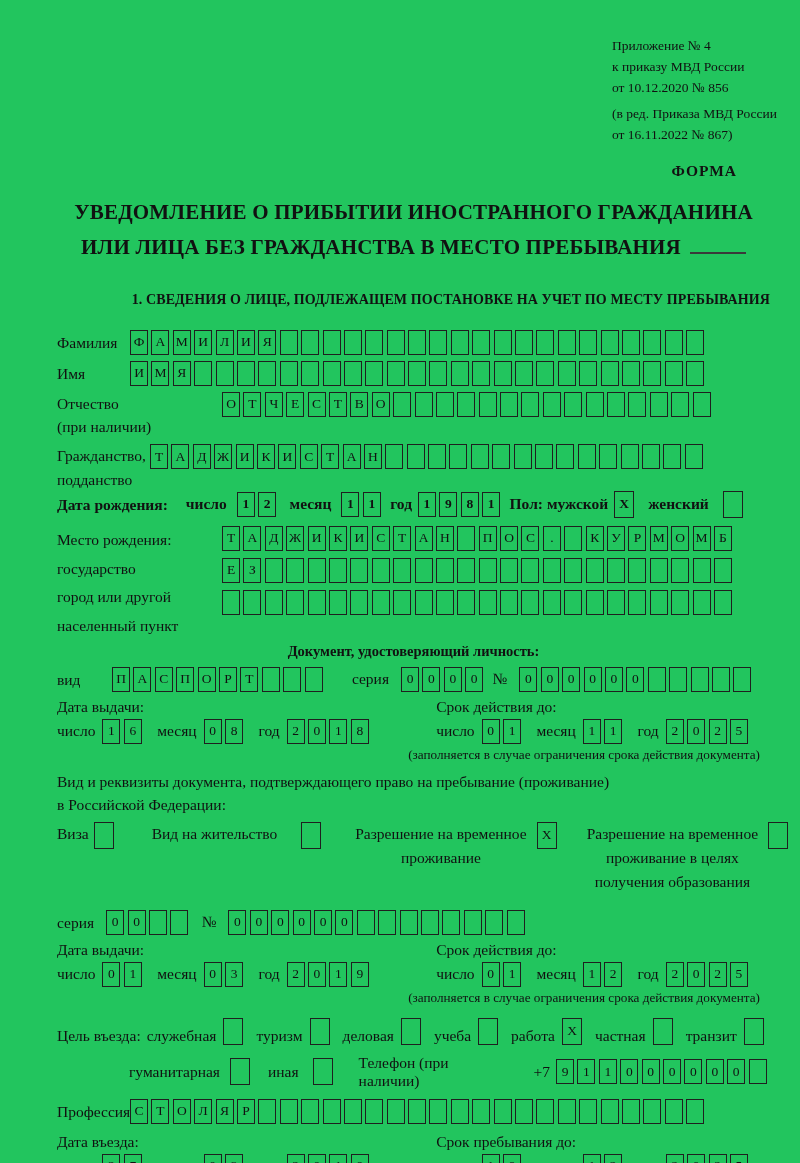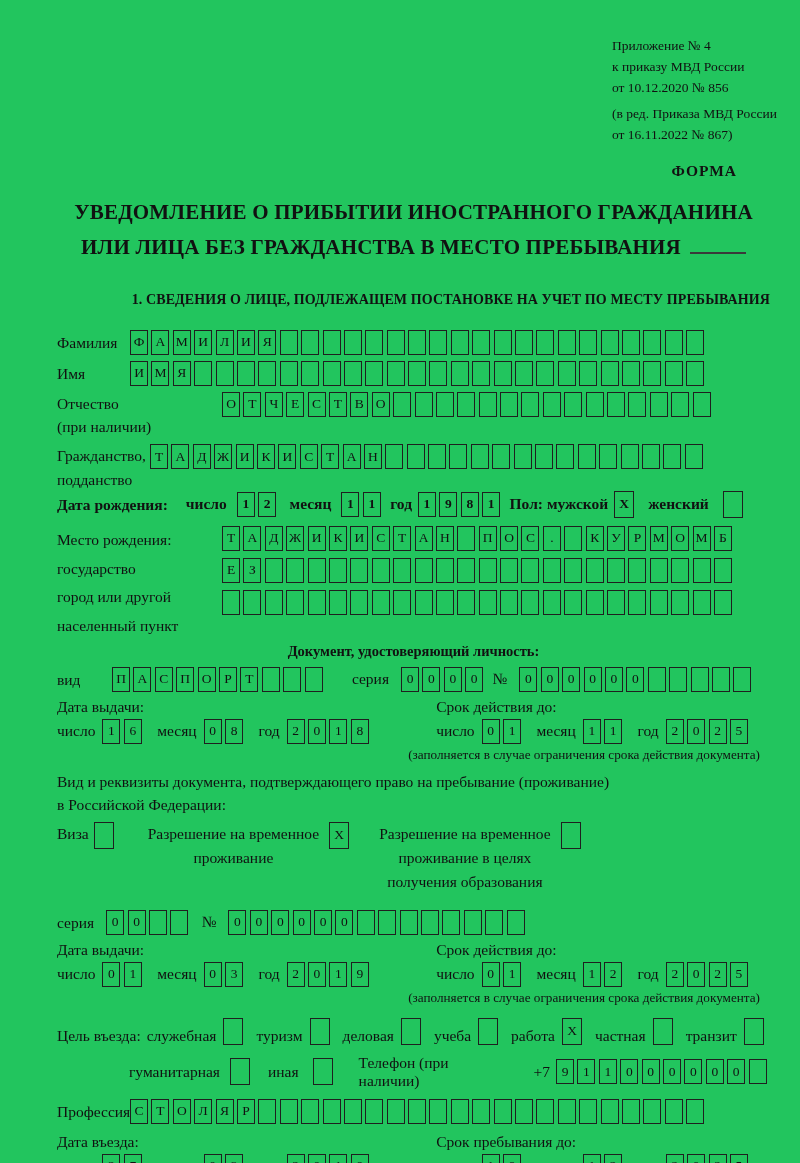--- a/index.html
+++ b/index.html
@@ -432,20 +432,24 @@
   <div class="note">(заполняется в случае ограничения срока действия документа)</div>
 
   <div class="plain">Вид и реквизиты документа, подтверждающего право на пребывание (проживание)</div>
   <div class="plain" style="margin-top:5px;">в Российской Федерации:</div>
 
   <div class="cbrow">
     <div class="cbitem">
       <span class="cblabel">Виза</span>
       <span class="cell checkbox" style="margin-left:5px;"></span>
     </div>
+    <div class="cbitem" style="margin-left:30px;">
+      <span class="cblabel">Вид на жительство</span>
+      <span class="cell checkbox cbbox" style="margin-left:24px;"></span>
+    </div>
     <div class="cbitem" style="margin-left:26px;">
       <span class="cblabel center">
         <span style="display:block;">Разрешение на временное</span>
         <span style="display:block;">проживание</span>
       </span>
       <span class="cell checkbox cbbox">X</span>
     </div>
     <div class="cbitem" style="margin-left:22px;">
       <span class="cblabel center">
         <span style="display:block;">Разрешение на временное</span>

